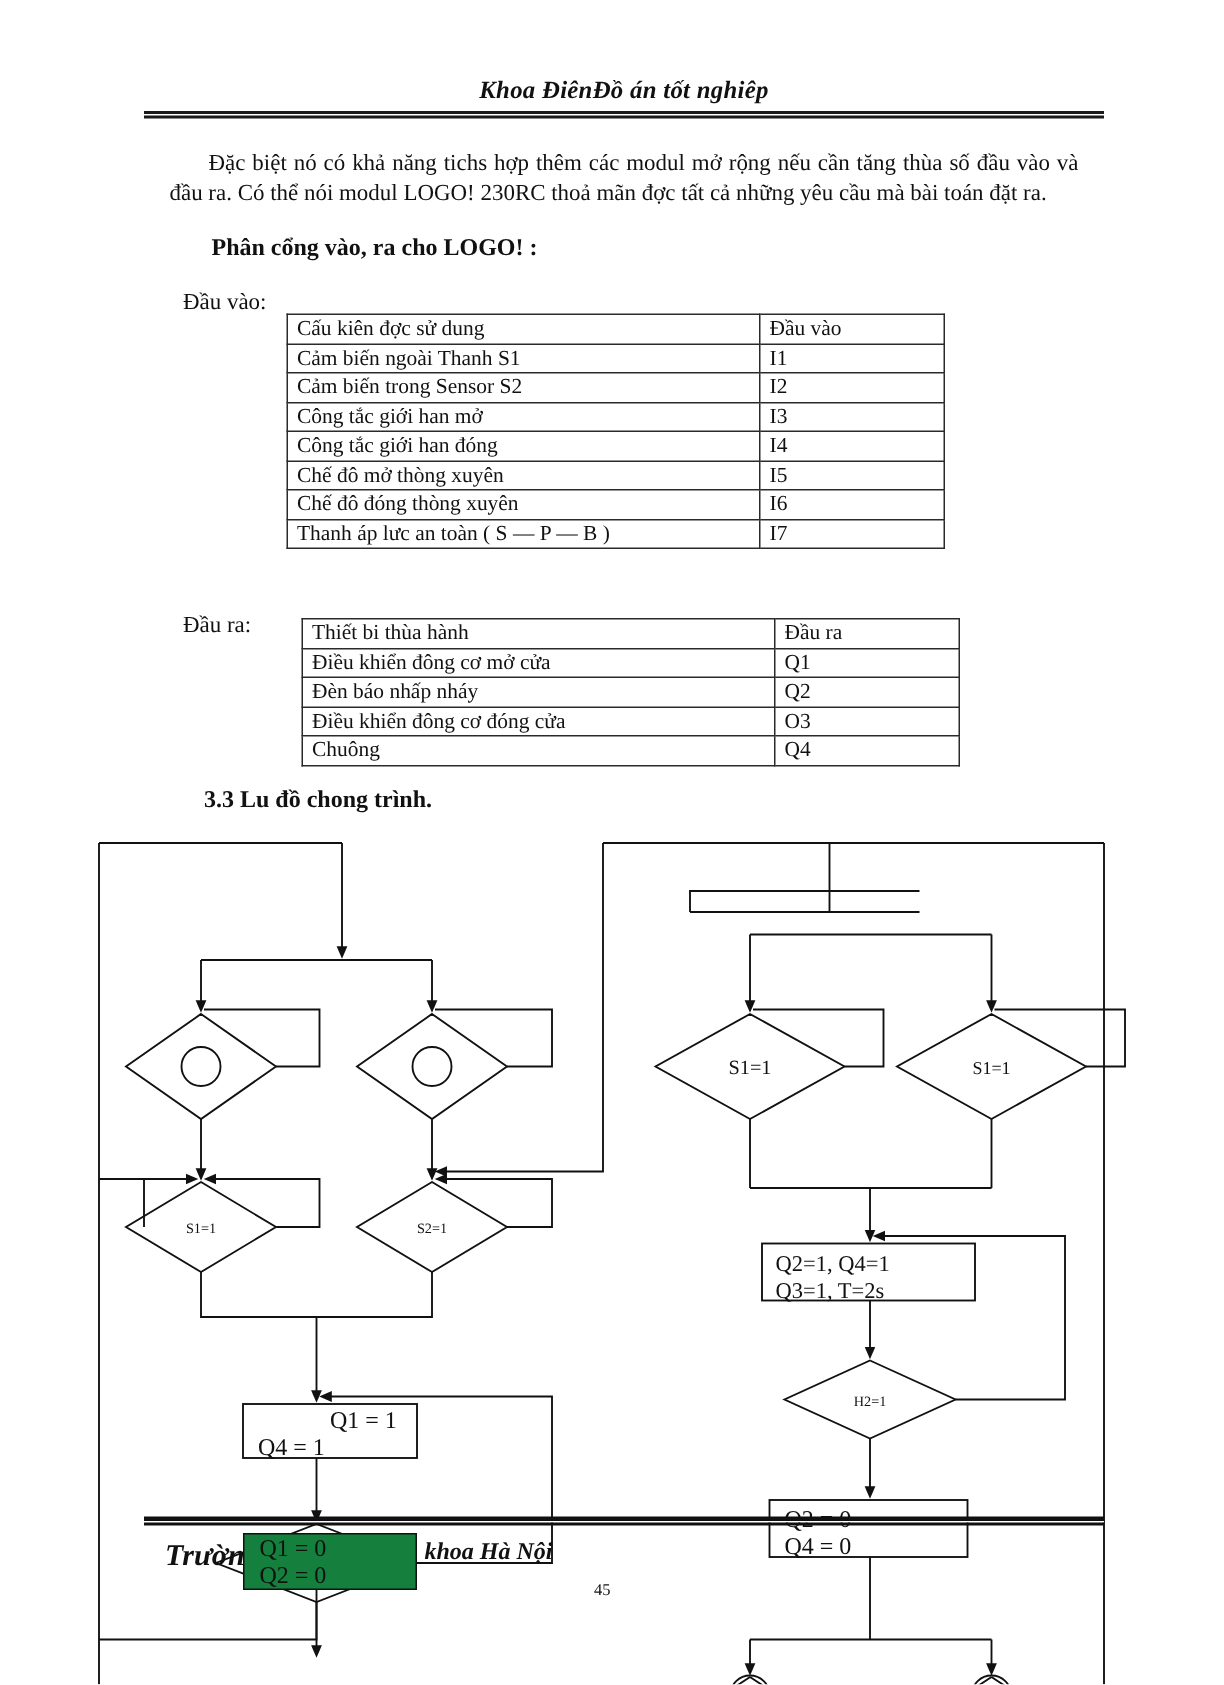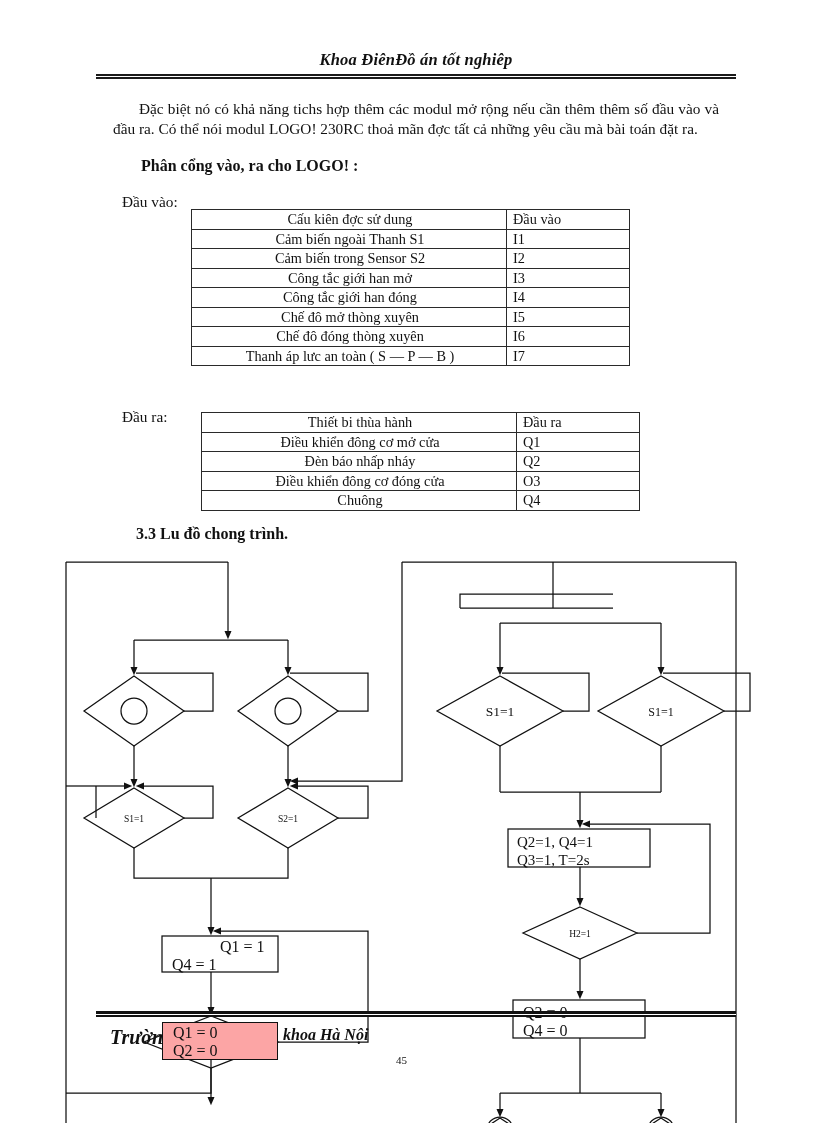--- a/index.html
+++ b/index.html
@@ -85,21 +85,21 @@
   }
   .doc-table td {
     border: 1px solid #2a2a2a;
     padding: 1px 4px 1px 6px;
     line-height: 16.5px;
     height: 16px;
     vertical-align: middle;
     white-space: nowrap;
     overflow: hidden;
   }
-  .doc-table .c-label { width: 304px; text-align: center; }
+  .doc-table .c-label { width: 304px; }
   .doc-table .c-port  { width: 112px; }
 
   #table-inputs  { left: 191px; top: 209px; }
   #table-outputs { left: 191px; top: 412px; margin-left: 10px; }
 
   
   #section-heading {
     position: absolute;
     left: 136px;
     top: 525px;
@@ -165,21 +165,21 @@
 <div id="running-header">
   <span class="hdr-text">Khoa Điên</span>
   <span class="hdr-text">Đồ án tốt nghiêp</span>
 </div>
 <div id="header-rule">
   <div class="r1"></div>
     <div class="r2"></div>
     <div class="r3"></div>
 </div>
 
-<p id="intro-paragraph">Đặc biệt nó có khả năng tichs hợp thêm các modul mở rộng nếu cần thêm thêm số đầu vào và đầu ra. Có thể nói modul LOGO! 230RC  thoả mãn đợc  tất cả những yêu cầu mà bài toán đặt ra.</p>
+<p id="intro-paragraph">Đặc biệt nó có khả năng tichs hợp thêm các modul mở rộng nếu cần tăng thùa số đầu vào và đầu ra. Có thể nói modul LOGO! 230RC  thoả mãn đợc  tất cả những yêu cầu mà bài toán đặt ra.</p>
 
 <div id="ports-heading">Phân cổng vào, ra cho LOGO! :</div>
 
 <div class="table-caption" id="caption-inputs">Đầu vào:</div>
 <table class="doc-table" id="table-inputs">
   <tbody>
     <tr>
       <td class="c-label">Cấu kiên đợc  sử dung</td>
       <td class="c-port">Đầu vào</td>
     </tr>
@@ -372,21 +372,21 @@
 <div id="footer-rule">
   <div class="r1"></div>
     <div class="r2"></div>
     <div class="r3"></div>
 </div>
 <div id="footer-left">Trường</div>
 <div id="footer-right">khoa Hà Nội</div>
 <div id="page-number">45</div>
 
 <div style="position:absolute;left:162px;top:1022px;width:116px;height:38px;
-            border:1px solid #111;background:#fca5a5;box-sizing:border-box;">
+            border:1px solid #111;background:#15803d;box-sizing:border-box;">
   <div style="position:absolute;left:10px;top:1px;font-size:16px;white-space:nowrap;">Q1 = 0</div>
   <div style="position:absolute;left:10px;top:19px;font-size:16px;white-space:nowrap;">Q2 = 0</div>
 </div>
 
 <svg width="816" height="60" style="position:absolute;left:0;top:1060px;">
   <g stroke="#111" stroke-width="1.25" fill="none">
     <path d="M211,0 L211,33 L66,33"></path>
   </g>
 </svg>
 

